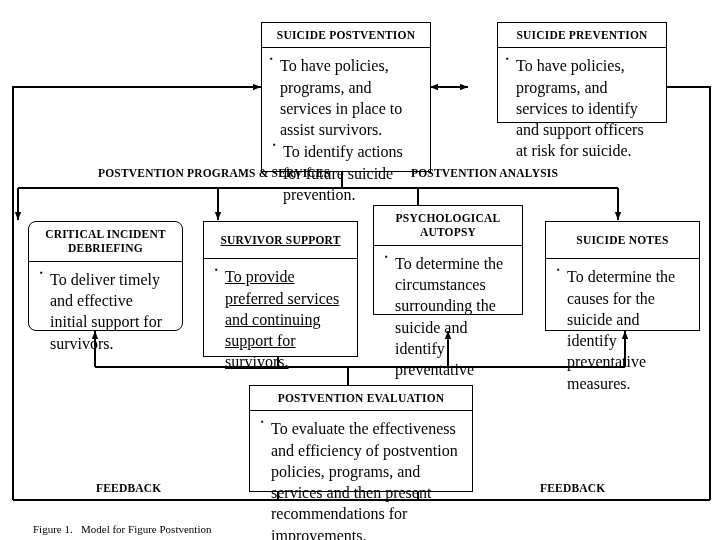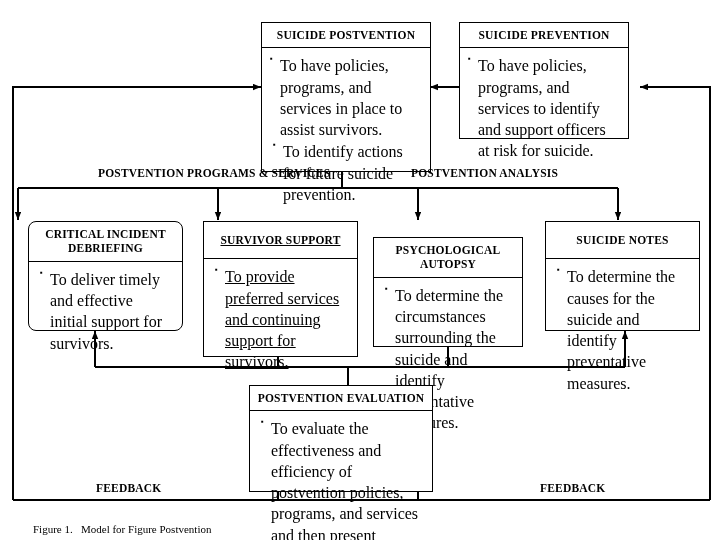--- a/index.html
+++ b/index.html
@@ -79,21 +79,21 @@
   </svg>
 
   <div class="box" style="left:261px;top:22px;width:170px;height:150px;">
     <div class="hdr">SUICIDE POSTVENTION</div>
     <div class="body">
       <span class="bullet">To have policies, programs, and services in place to assist survivors.</span>
       <span class="bullet ind">To identify actions for future suicide prevention.</span>
     </div>
   </div>
 
-  <div class="box" style="left:459px;top:22px;width:170px;height:117px;">
+  <div class="box" style="left:497px;top:22px;width:170px;height:101px;">
     <div class="hdr">SUICIDE PREVENTION</div>
     <div class="body">
       <span class="bullet">To have policies, programs, and services to identify and support officers at risk for suicide.</span>
     </div>
   </div>
 
   <div class="caption" style="left:98px;top:167px;">POSTVENTION PROGRAMS &amp; SERVICES</div>
 
   <div class="caption" style="left:411px;top:167px;">POSTVENTION ANALYSIS</div>
 
@@ -104,35 +104,35 @@
     </div>
   </div>
 
   <div class="box" style="left:203px;top:221px;width:155px;height:136px;text-decoration:underline;">
     <div class="hdr" style="padding-top:11px;padding-bottom:11px;">SURVIVOR SUPPORT</div>
     <div class="body">
       <span class="bullet ind">To provide preferred services and continuing support for survivors.</span>
     </div>
   </div>
 
-  <div class="box" style="left:373px;top:237px;width:150px;height:110px;">
+  <div class="box" style="left:373px;top:205px;width:150px;height:110px;">
     <div class="hdr">PSYCHOLOGICAL AUTOPSY</div>
     <div class="body">
       <span class="bullet ind">To determine the circumstances surrounding the suicide and identify preventative measures.</span>
     </div>
   </div>
 
   <div class="box" style="left:545px;top:221px;width:155px;height:110px;">
     <div class="hdr" style="padding-top:11px;padding-bottom:11px;text-align:center;">SUICIDE NOTES</div>
     <div class="body">
       <span class="bullet ind">To determine the causes for the suicide and identify preventative measures.</span>
     </div>
   </div>
 
-  <div class="box" style="left:249px;top:385px;width:184px;height:107px;">
+  <div class="box" style="left:249px;top:385px;width:224px;height:107px;">
     <div class="hdr">POSTVENTION  EVALUATION</div>
     <div class="body">
       <span class="bullet ind">To evaluate the effectiveness and efficiency of postvention policies, programs, and services and then present recommendations for improvements.</span>
     </div>
   </div>
 
   <div class="caption" style="left:96px;top:482px;">FEEDBACK</div>
 
   <div class="caption" style="left:540px;top:482px;">FEEDBACK</div>
 

